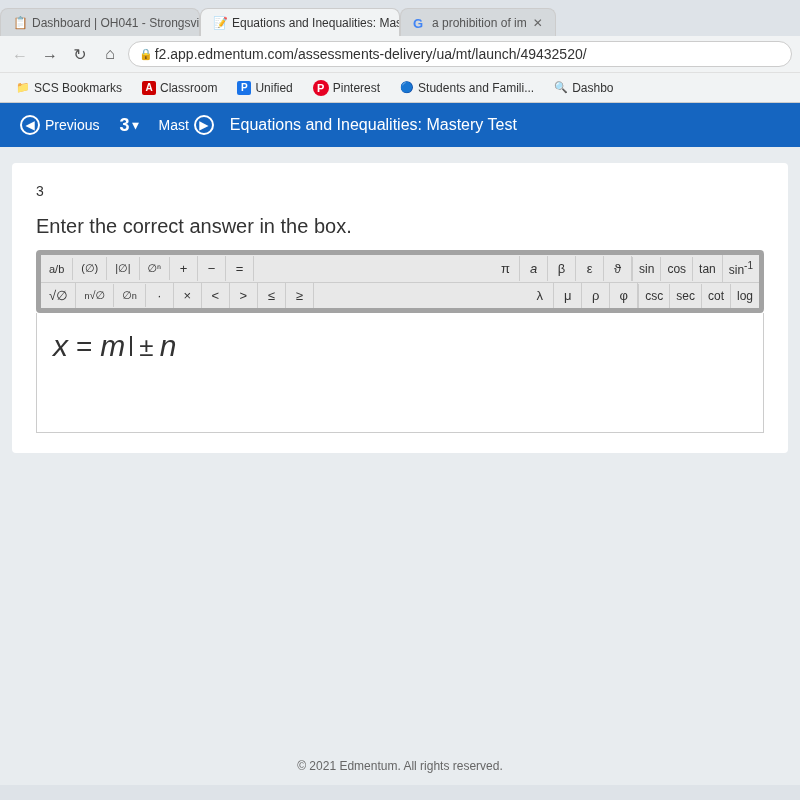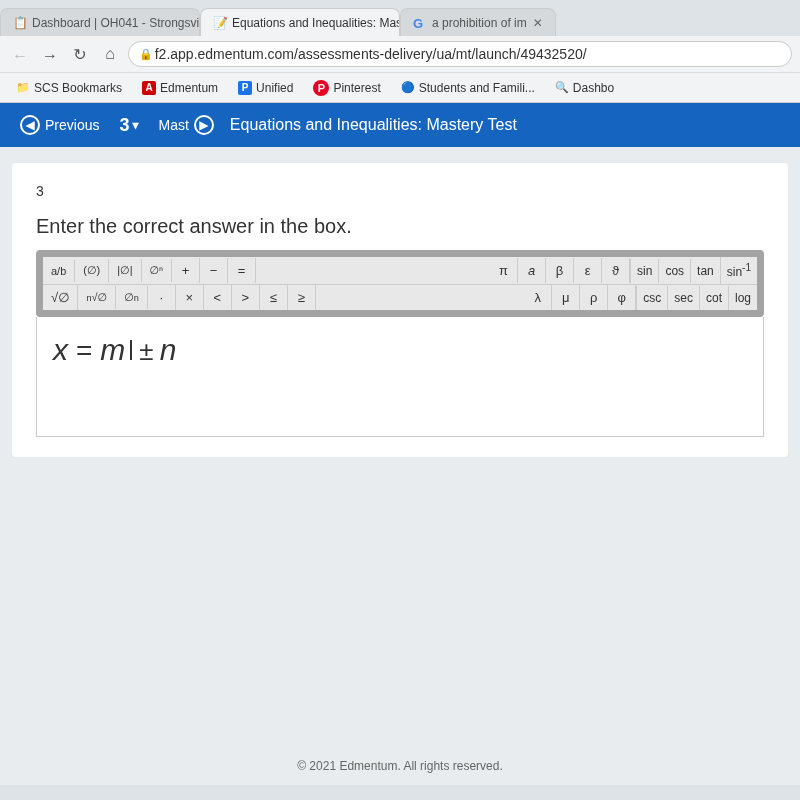--- a/index.html
+++ b/index.html
@@ -223,21 +223,21 @@
 
     .equation {
       font-size: 16px;
       color: #333;
       margin-bottom: 16px;
       font-style: italic;
     }
 
     
     .math-toolbar {
-      border: 7px solid #a3a3a3;
+      border: 5px solid #a3a3a3;
       border-radius: 4px;
       overflow: hidden;
       margin-bottom: 0;
     }
     .math-toolbar-row {
       display: flex;
       align-items: center;
       background: #e8e8e8;
       border-bottom: 1px solid #ccc;
     }
@@ -340,21 +340,21 @@
     </div>
   </div>
 
   <div class="bookmarks-bar">
     <div class="bookmark-item">
       <span class="bm-icon bm-folder">📁</span>
       <span>SCS Bookmarks</span>
     </div>
     <div class="bookmark-item">
       <span class="bm-icon bm-red" style="background:#c00;color:white;border-radius:2px;padding:1px 3px;font-weight:bold;font-size:10px;">A</span>
-      <span>Edmentum</span>
+      <span>Classroom</span>
     </div>
     <div class="bookmark-item">
       <span class="bm-icon bm-blue" style="background:#1a73e8;color:white;border-radius:2px;padding:1px 3px;font-weight:bold;font-size:10px;">P</span>
       <span>Unified</span>
     </div>
     <div class="bookmark-item">
       <span class="bm-icon" style="background:#e60023;color:white;border-radius:50%;width:16px;height:16px;display:inline-flex;align-items:center;justify-content:center;font-weight:bold;font-size:11px;">P</span>
       <span>Pinterest</span>
     </div>
     <div class="bookmark-item">

